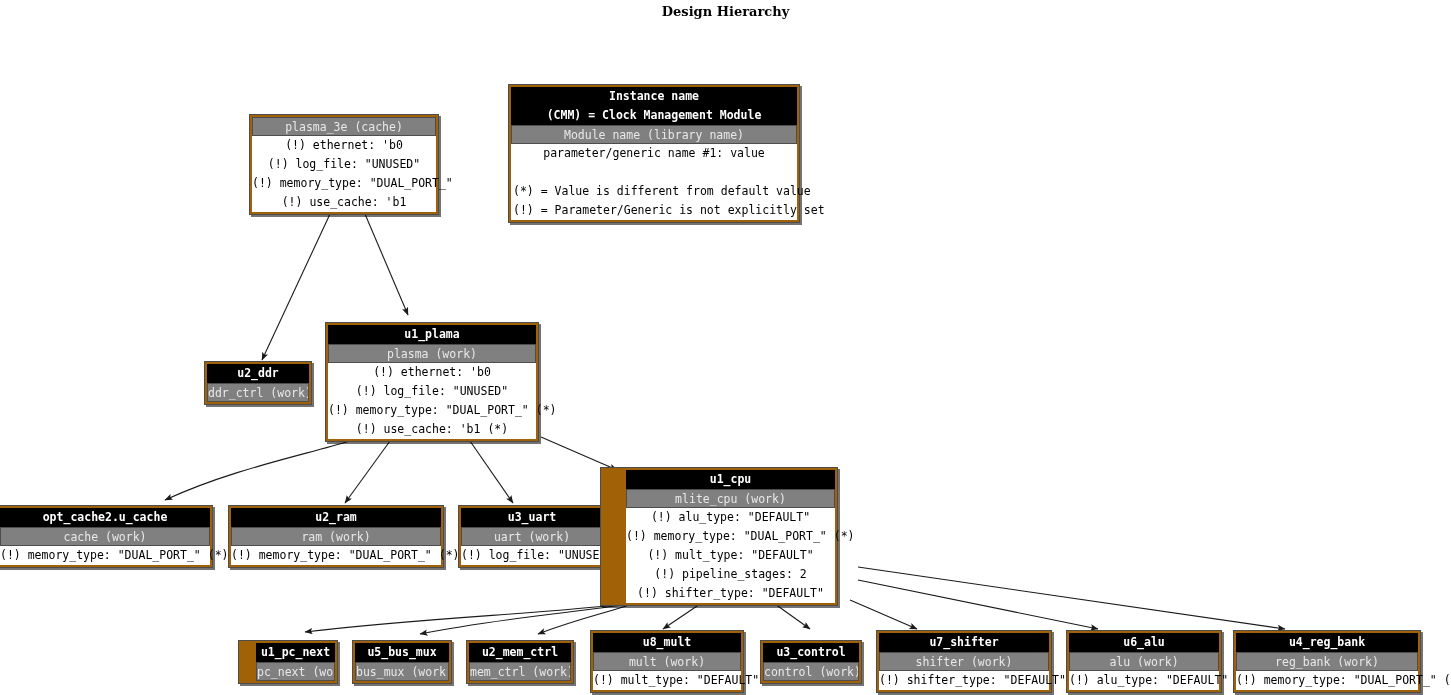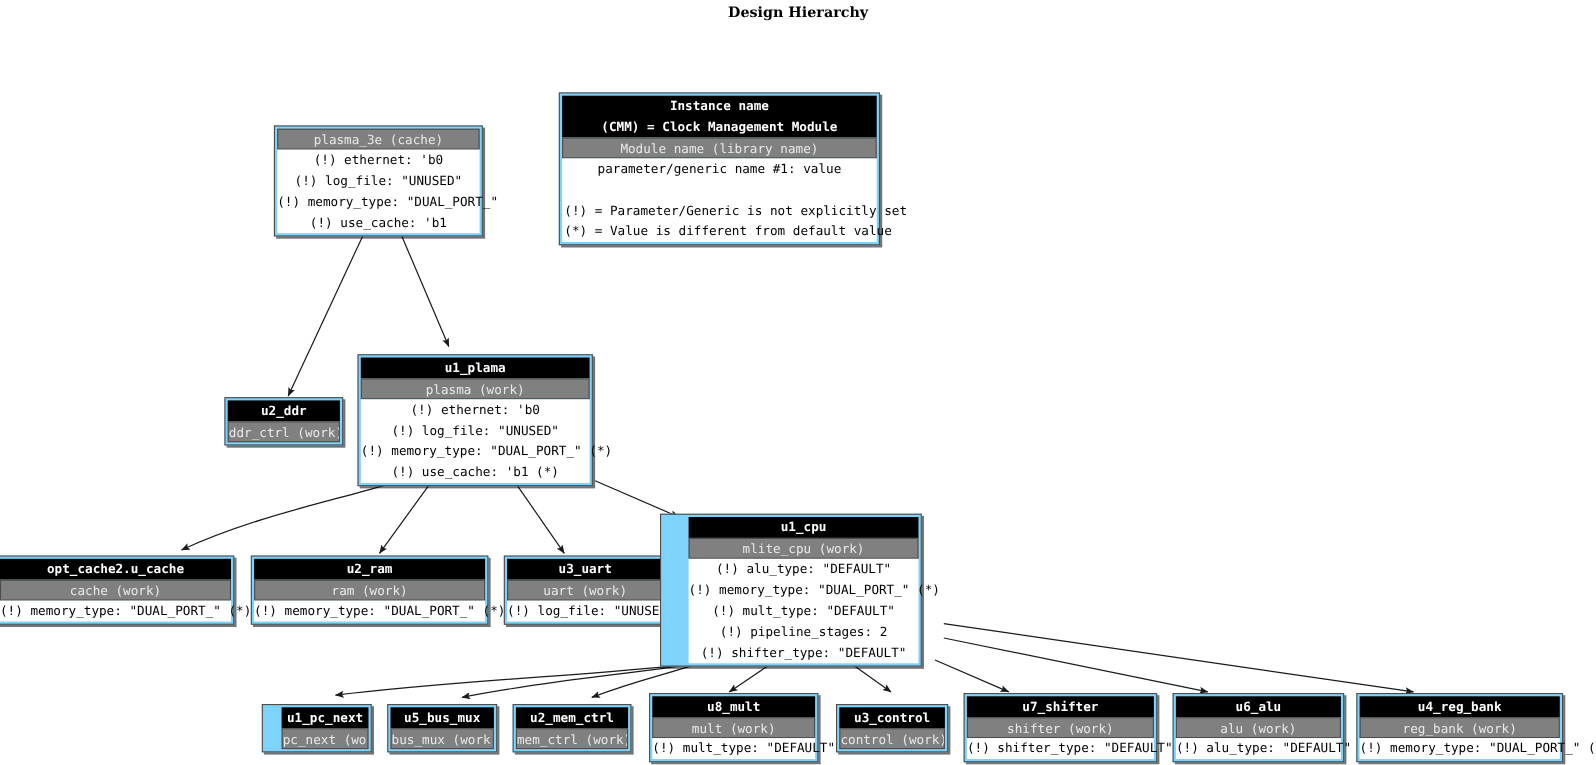--- a/index.html
+++ b/index.html
@@ -22,21 +22,21 @@
     font-weight:bold;
     font-size:13px;
     color:#000000;
     letter-spacing:0px;
   }
 
   
   .node{
     position:absolute;
     box-sizing:border-box;
-    background:#7dd3fc;
+    background:#a16207;
     border:1px solid #4d4d4d;
     padding:2px;
     box-shadow:2px 2px 0 0 rgba(0,0,0,0.55);
   }
   .node .inst{
     background:#000000;
     color:#ffffff;
     font-size:11.5px;
     font-weight:bold;
     text-align:center;
@@ -121,22 +121,22 @@
 
   <div class="node legend" style="left:508px;top:84px;width:292px;">
     <div class="inst tall">
       <span>Instance name</span>
       <span class="sub">(CMM) = Clock Management Module</span>
     </div>
     <div class="mod">Module name (library name)</div>
     <div class="params">
       <div class="p">parameter/generic name #1: value</div>
       <div class="p spacer"></div>
+      <div class="p left">(*) = Value is different from default value</div>
       <div class="p left">(!) = Parameter/Generic is not explicitly set</div>
-      <div class="p left">(*) = Value is different from default value</div>
     </div>
   </div>
 
   <div class="node" style="left:249px;top:114px;width:190px;">
     <div class="mod">plasma_3e (cache)</div>
     <div class="params">
       <div class="p">(!) ethernet: 'b0</div>
       <div class="p">(!) log_file: "UNUSED"</div>
       <div class="p">(!) memory_type: "DUAL_PORT_"</div>
       <div class="p">(!) use_cache: 'b1</div>

